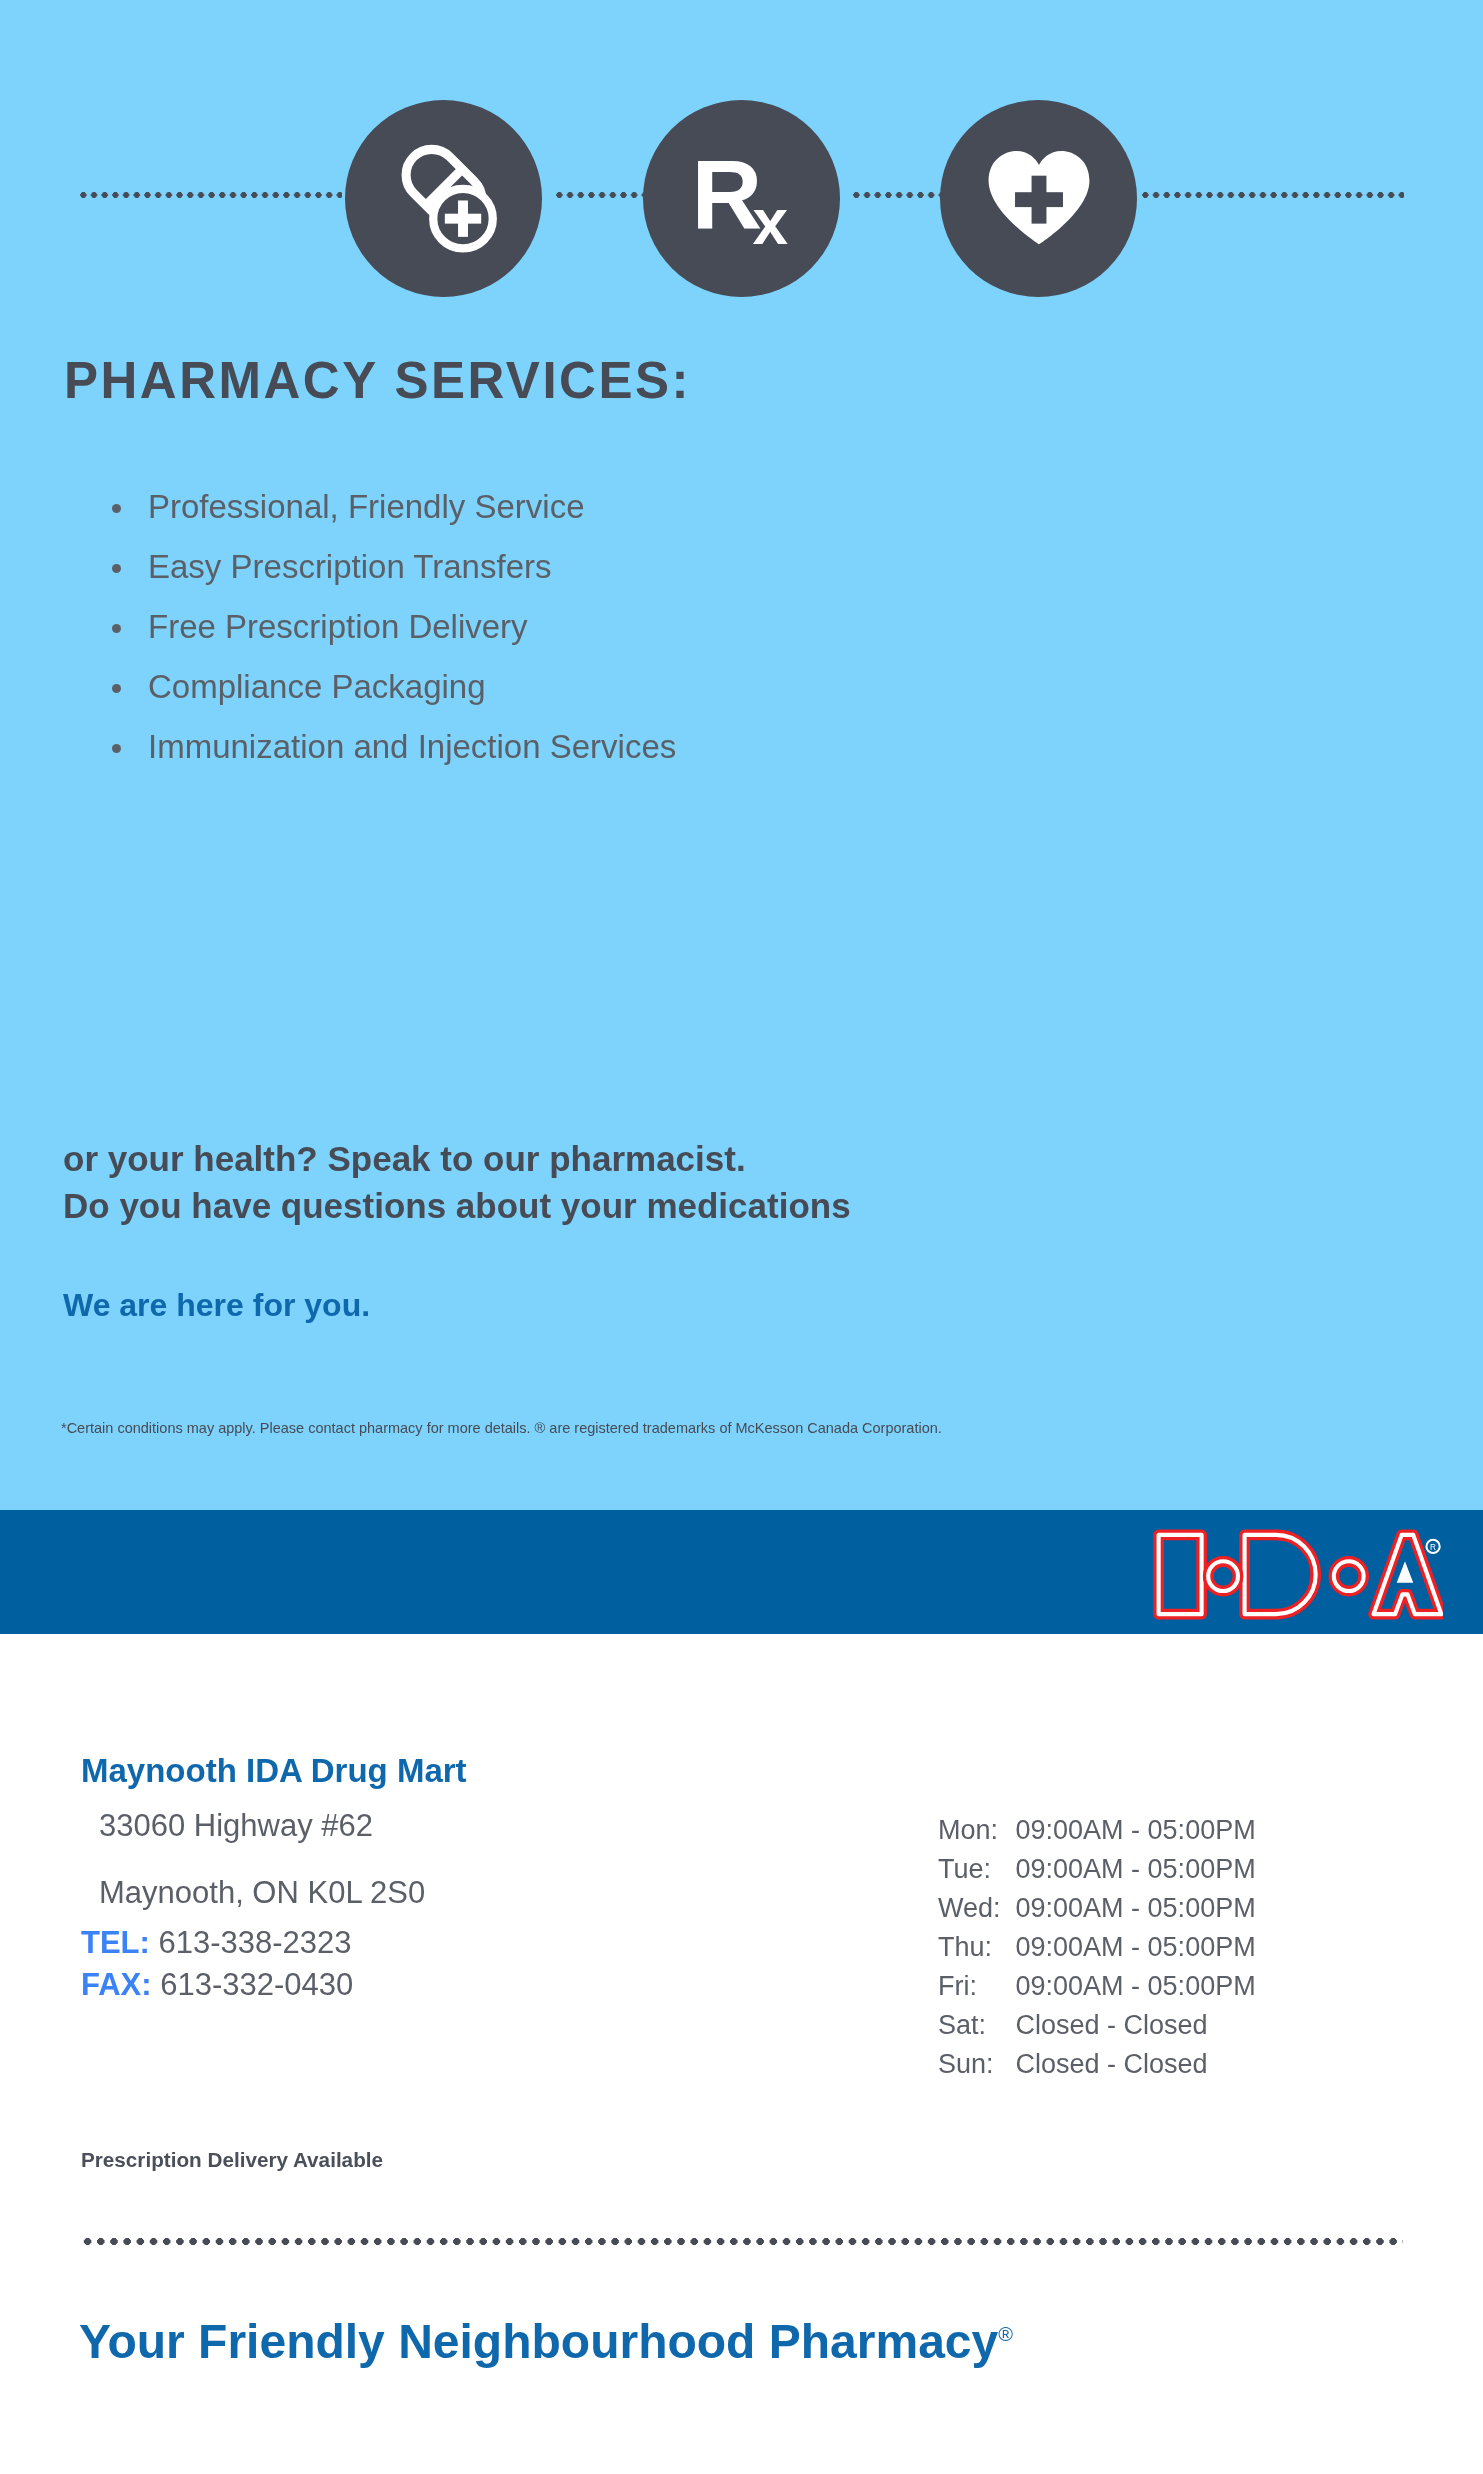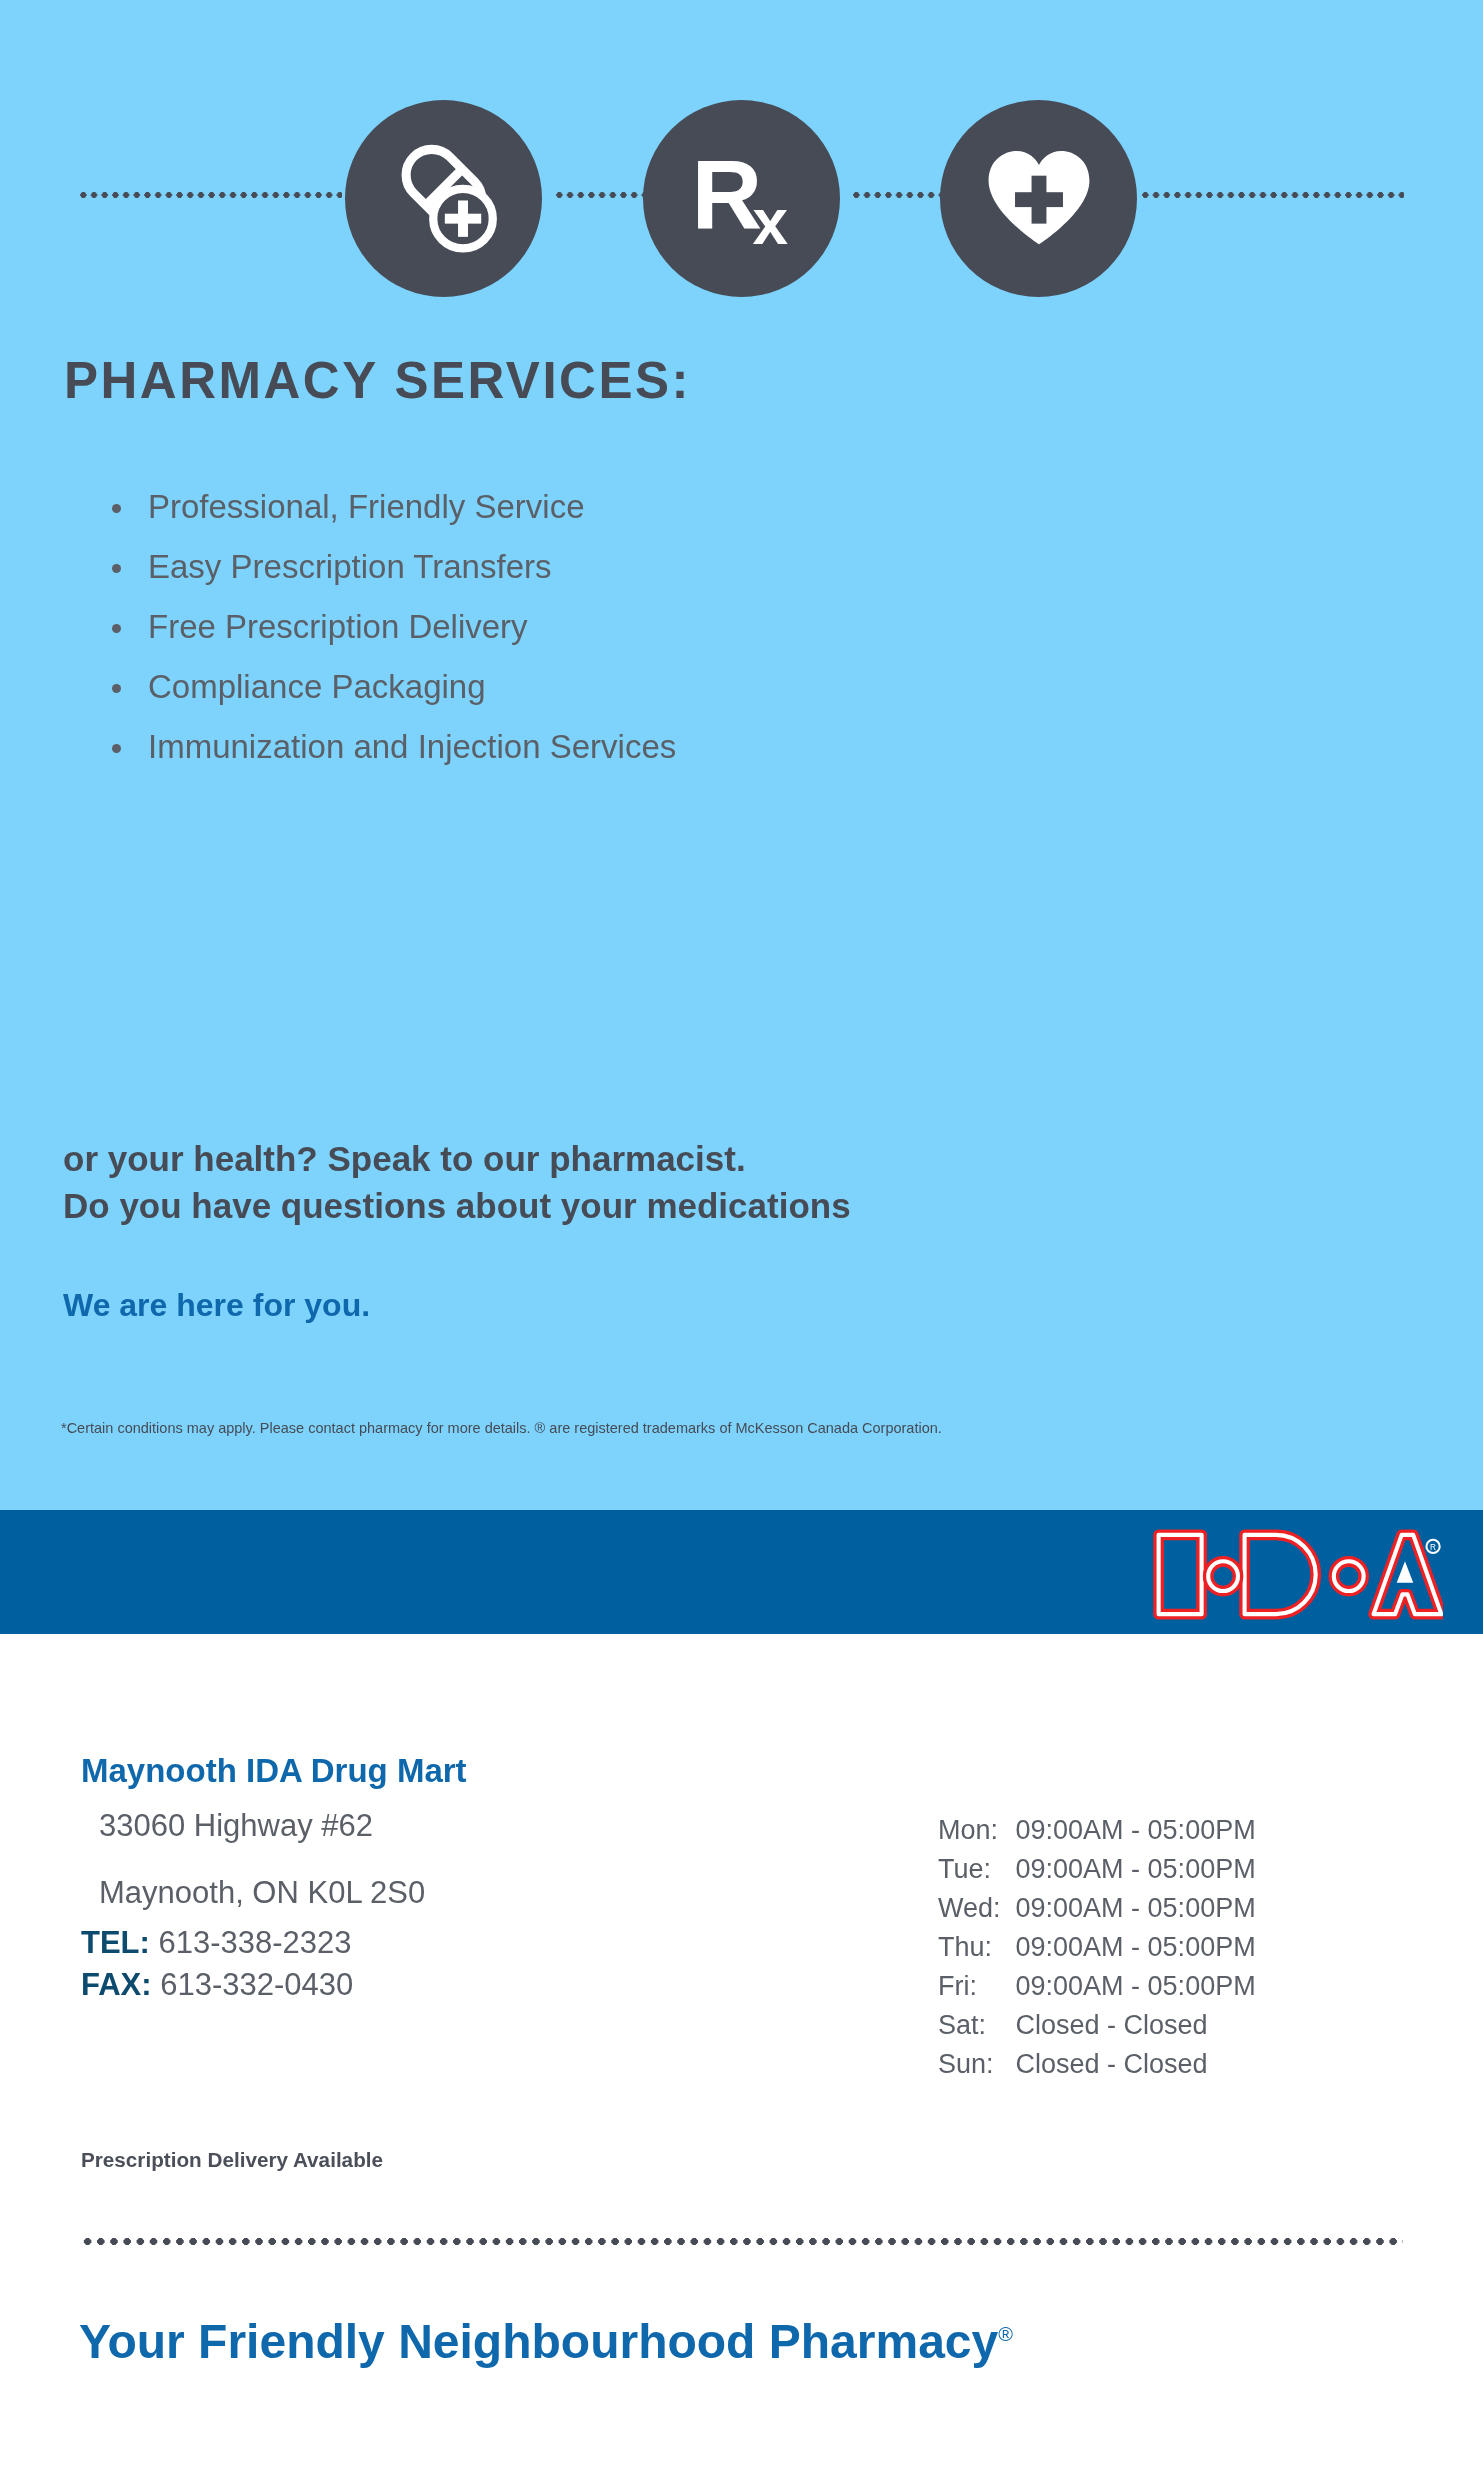--- a/index.html
+++ b/index.html
@@ -159,21 +159,21 @@
 
   .contact-line {
     position:absolute;
     left:81px;
     font-size:31px;
     color:#5b6068;
     white-space:nowrap;
   }
   .contact-line.tel { top:1925px; }
   .contact-line.fax { top:1967px; }
-  .contact-line b { color:#0c4a6e; font-weight:bold; }
+  .contact-line b { color:#3b82f6; font-weight:bold; }
 
   .delivery-note {
     position:absolute;
     left:81px; top:2148px;
     font-size:20.7px;
     font-weight:bold;
     color:#4a4f5a;
     white-space:nowrap;
   }
 

